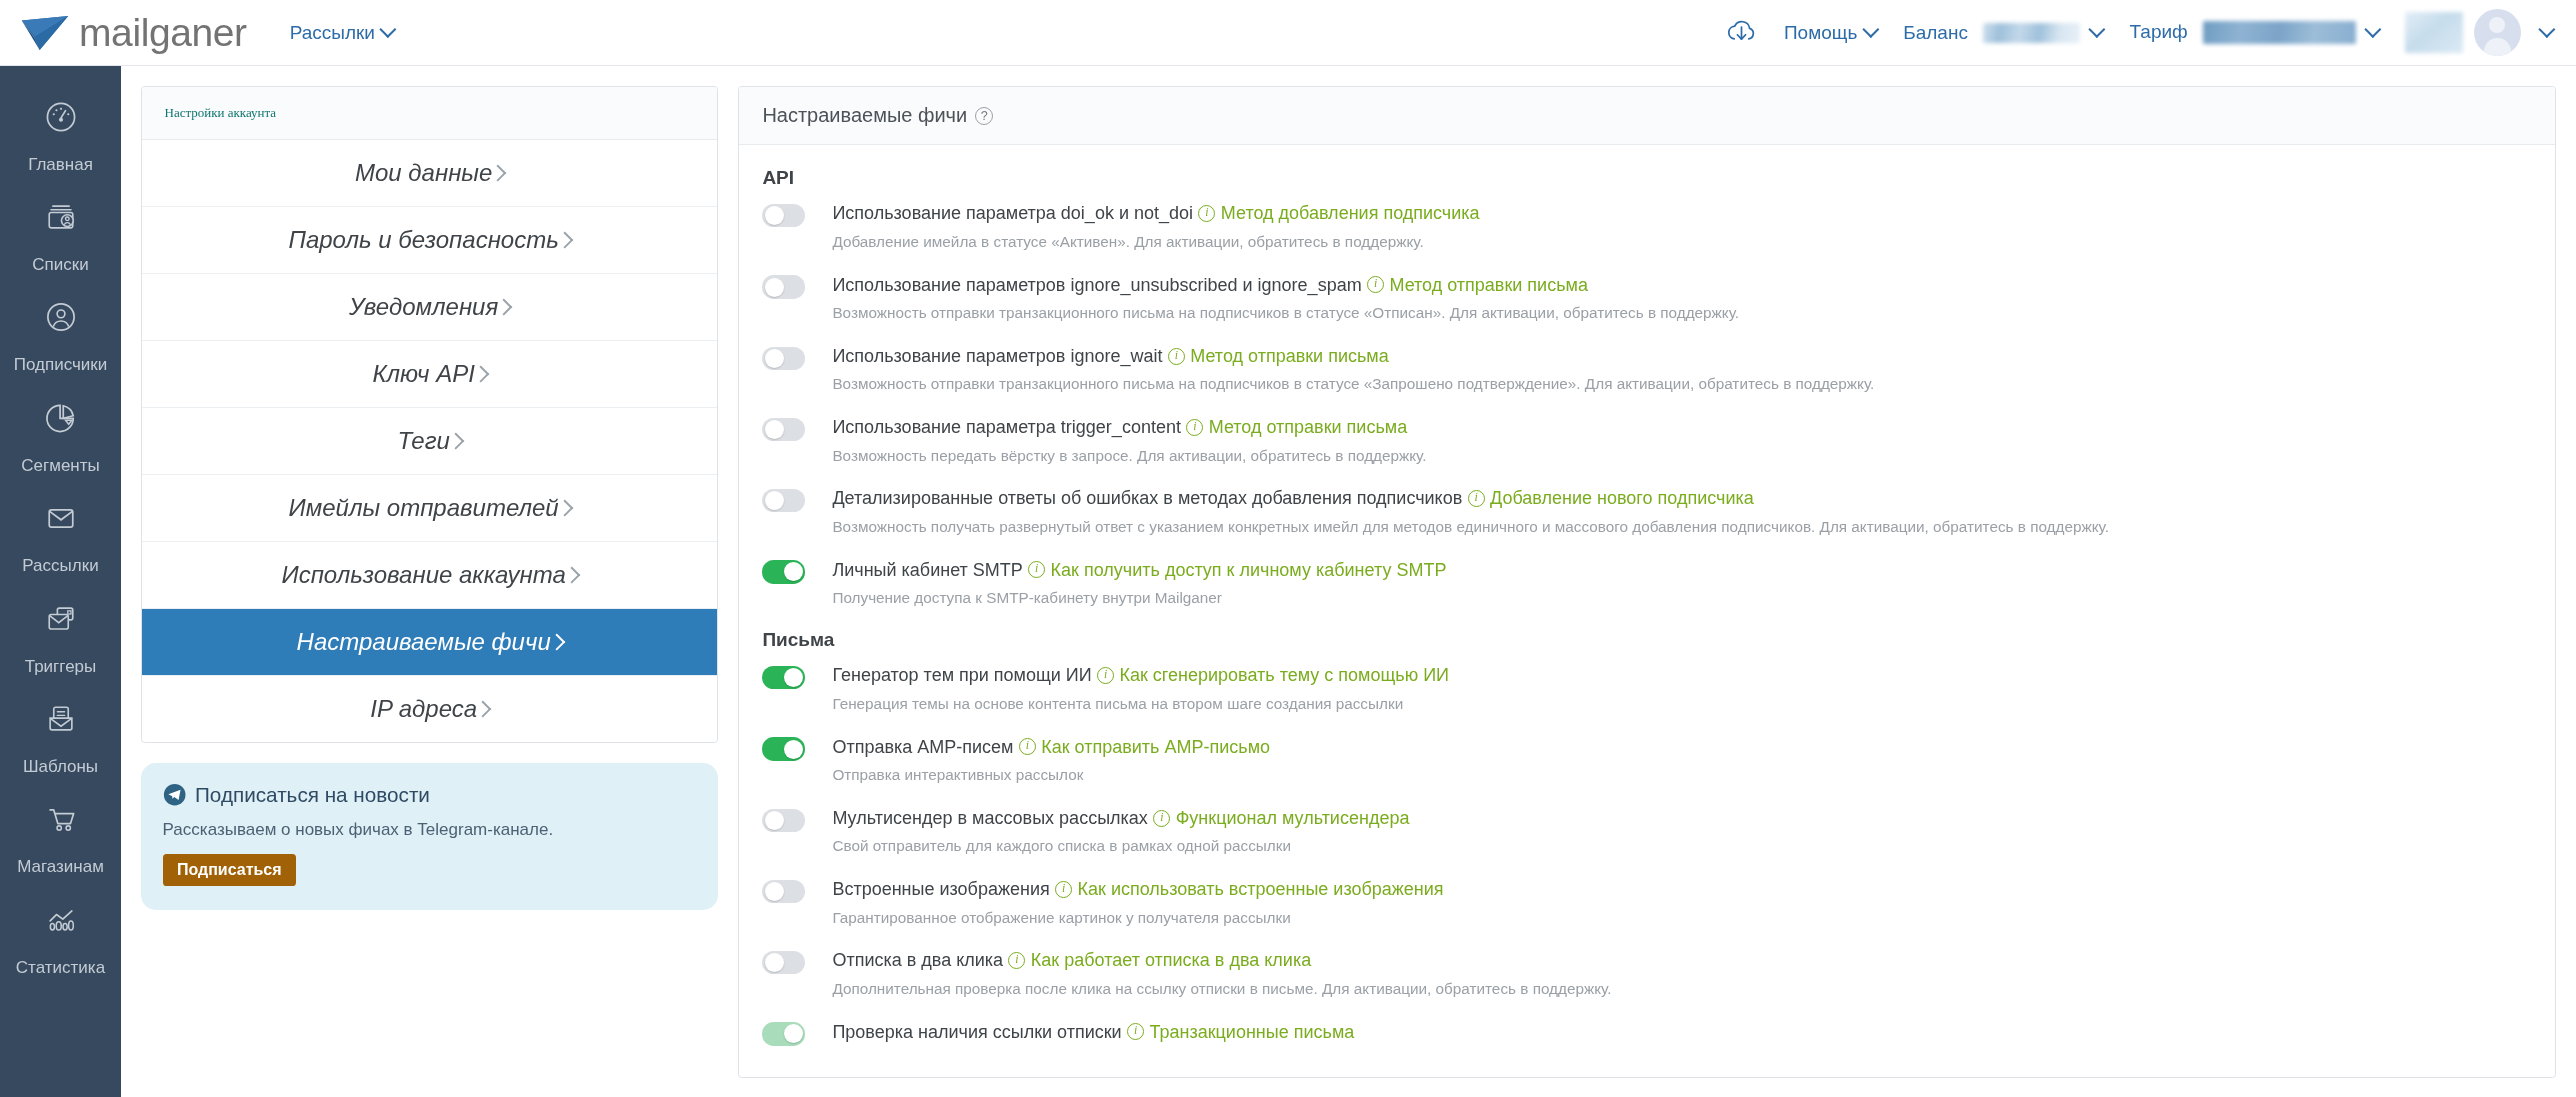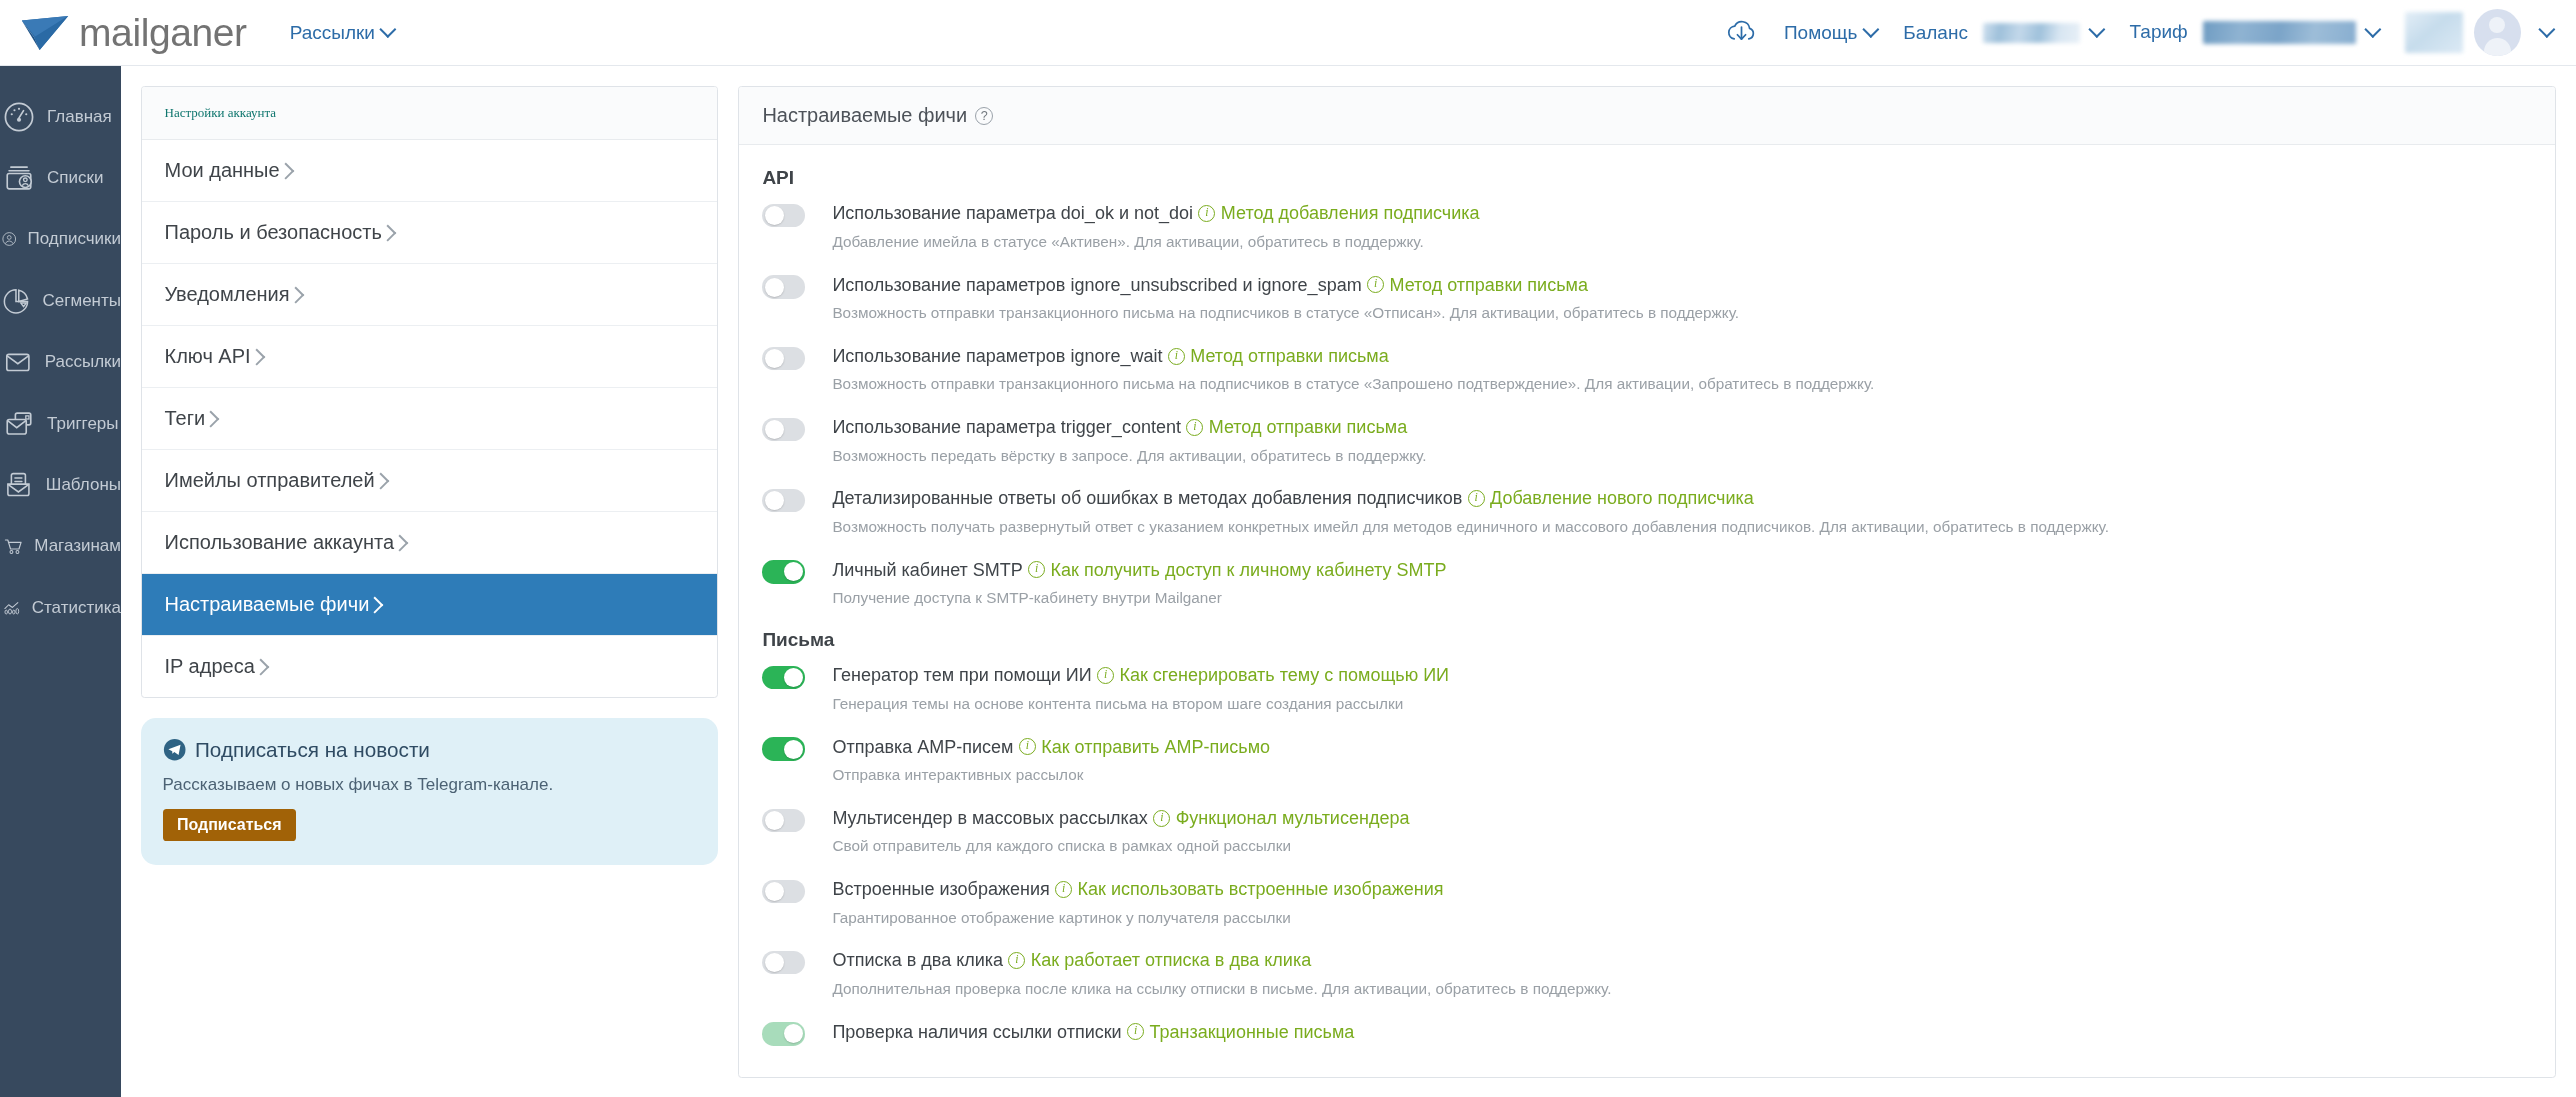--- a/index.html
+++ b/index.html
@@ -68,22 +68,22 @@
 
   
   .rail {
     position: absolute; top: 66px; left: 0;
     width: 121px; height: 1032px;
     background: #37495e;
     padding-top: 20px;
     z-index: 20;
   }
   .rail-item {
-    display: flex; flex-direction: row; align-items: center;
-    gap: 9px; padding: 11.7px 0 11.7px; cursor: pointer;
+    display: flex; flex-direction: column; align-items: center;
+    gap: 19px; padding: 11.7px 0 11.7px; cursor: pointer;
   }
   .rail-label { color: #c3cbd4; font-size: 17px; }
   .rail-ico { width: 38px; height: 38px; display: block; }
 
   
   .content {
     position: absolute; top: 66px; left: 121px;
     width: 2455px; height: 1032px;
     background: #ffffff;
     display: flex;
@@ -96,23 +96,23 @@
     width: 577px; flex: none;
     border: 0.9px solid #dfe3e8; border-radius: 3.6px;
     background: #fff; height: fit-content;
     overflow: hidden;
   }
   .settings-head {
     padding: 18px 22.5px; font-size: 13px; color: #0f766e;
     background: #fafbfc; border-bottom: 0.9px solid #e8ebee; font-family: Liberation Serif, serif;
   }
   .settings-row {
-    display: flex; align-items: center; justify-content: flex-start;
-    padding: 19px 22.5px; font-size: 20px; color: #3f4449;
-    border-bottom: 0.9px solid #eceff2; cursor: pointer;
+    display: flex; align-items: center; justify-content: center;
+    padding: 19px 22.5px; font-size: 24px; color: #3f4449;
+    border-bottom: 0.9px solid #eceff2; cursor: pointer; font-style: italic;
   }
   .settings-row:last-child { border-bottom: none; }
   .settings-row.active { background: #2e7cb8; color: #ffffff; }
   .row-chev {
     width: 11.7px; height: 11.7px;
     border-right: 2px solid #9aa2aa; border-top: 2px solid #9aa2aa;
     transform: rotate(45deg);
   }
   .settings-row.active .row-chev { border-color: #ffffff; }
 

